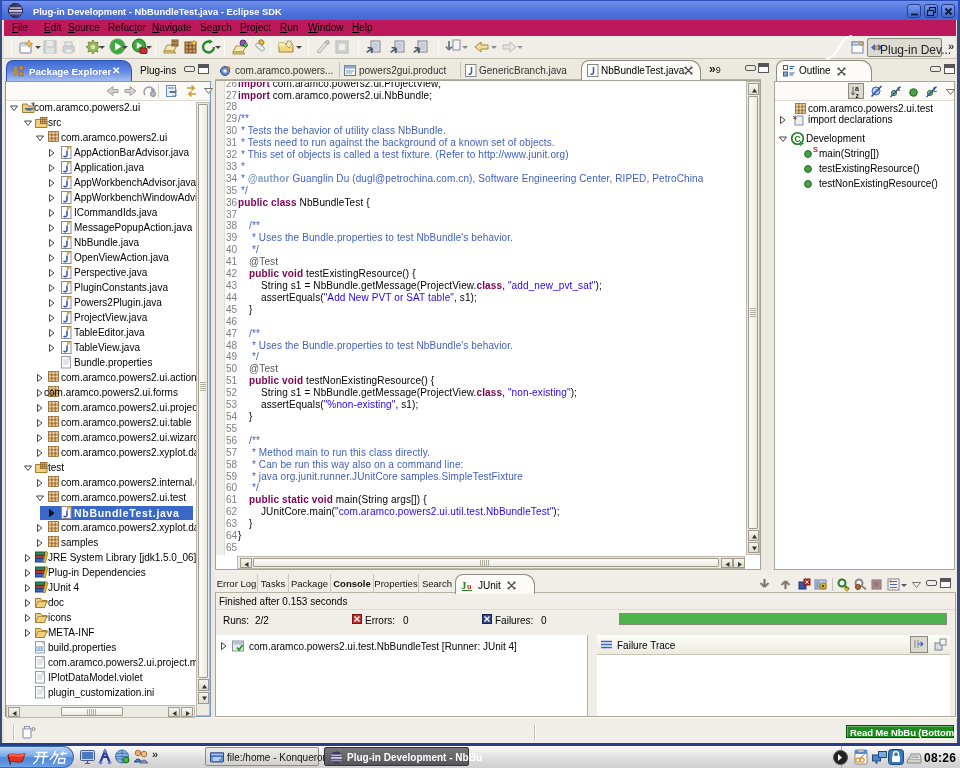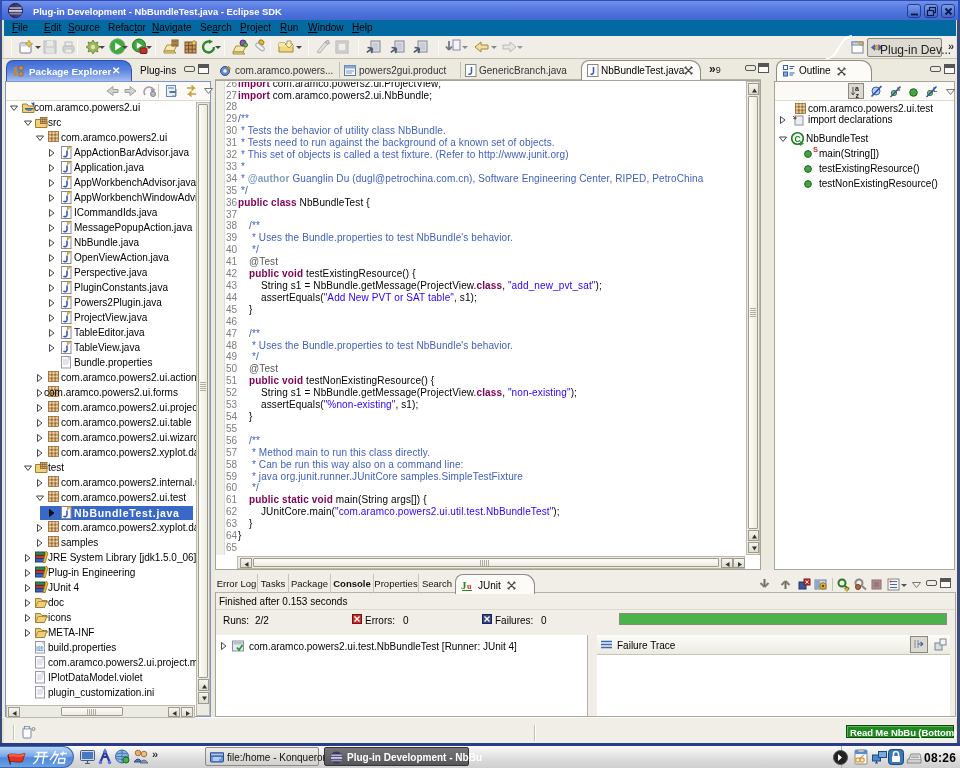--- a/index.html
+++ b/index.html
@@ -4,21 +4,21 @@
 html,body{width:960px;height:768px;overflow:hidden}
 body{font-family:"Liberation Sans",sans-serif;font-size:10px;background:#eceadf;position:relative;color:#000}
 .ab{position:absolute}
 .tx{position:absolute;white-space:nowrap}
 svg{position:absolute;overflow:visible}
 
 #title{left:0;top:0;width:960px;height:20px;background:linear-gradient(to bottom,#7491e8 0%,#5c80e4 30%,#4a6fd8 70%,#4468d2 100%);border-top:1px solid #2c4eb8;border-left:2px solid #2c4eb8;border-right:2px solid #2c4eb8}
 #title .t{left:31px;top:4.5px;color:#fff;font-weight:bold;font-size:9.4px;letter-spacing:0}
 .wbtn{position:absolute;top:3px;width:14px;height:14px;background:linear-gradient(to bottom,#7b9bee,#4165c8);border:1px solid #26408f;border-radius:3px;color:#0a1a40;font-weight:bold;font-size:10px;text-align:center;line-height:12px}
 
-#menu{left:0;top:20px;width:960px;height:16px;background:#0369a1;border-left:4px solid #e4e1d5;border-right:4px solid #e4e1d5}
+#menu{left:0;top:20px;width:960px;height:16px;background:#be185d;border-left:4px solid #e4e1d5;border-right:4px solid #e4e1d5}
 #menu span{position:absolute;top:2px;font-size:10px}
 #menu u{text-decoration:underline}
 
 #tbar{left:0;top:36px;width:960px;height:23px;background:#f0eee6;border-left:4px solid #e4e1d5;border-right:4px solid #e4e1d5;border-bottom:1px solid #c2bfb2}
 .tsep{position:absolute;top:3px;width:1px;height:16px;background:#c6c3b6;border-right:1px solid #fbfaf6}
 .da{position:absolute;top:10px;width:0;height:0;border-left:3px solid transparent;border-right:3px solid transparent;border-top:3px solid #444}
 .minb{position:absolute;width:11px;height:6px;border:1.5px solid #555;border-radius:2px;background:transparent;margin-top:2px}
 .maxb{position:absolute;width:11px;height:10px;border:1px solid #555;background:#fbfaf6}
 .maxb i{position:absolute;left:0;right:0;top:0;height:2.5px;background:#555}
 
@@ -622,21 +622,21 @@
       </svg>
       <span class="lb" style="left:42px">JRE System Library [jdk1.5.0_06]</span>
     </div>
 <div class="trow" style="top:464px">
       <svg style="left:18px;top:4px" width="8" height="8">
         <use href="#col"></use>
       </svg>
       <svg style="left:29px;top:1px" width="14" height="13">
         <use href="#lib"></use>
       </svg>
-      <span class="lb" style="left:42px">Plug-in Engineering</span>
+      <span class="lb" style="left:42px">Plug-in Dependencies</span>
     </div>
 <div class="trow" style="top:479px">
       <svg style="left:18px;top:4px" width="8" height="8">
         <use href="#col"></use>
       </svg>
       <svg style="left:29px;top:1px" width="14" height="13">
         <use href="#lib"></use>
       </svg>
       <span class="lb" style="left:42px">JUnit 4</span>
     </div>
@@ -874,21 +874,21 @@
     </div>
  <div class="trow" style="top:30px">
       <svg style="left:4px;top:4px" width="8" height="8">
         <use href="#exp"></use>
       </svg>
       <svg style="left:16px;top:1px" width="14" height="13">
         <circle cx="6.5" cy="6.5" r="5.8" fill="#f4fbf4" stroke="#1e7a1e" stroke-width="1.6"></circle>
         <text x="3.5" y="9.5" font-size="8.5" font-weight="bold" fill="#1e7a1e" font-family="Liberation Sans">C</text>
         <path d="M9 9 l4 2.5 -4 2.5z" fill="#2a9a2a"></path>
       </svg>
-      <span class="lb" style="left:31px">NbBundleTest</span>
+      <span class="lb" style="left:31px">Development</span>
     </div>
  <div class="trow" style="top:45px">
       <svg style="left:29px;top:4px" width="8" height="8">
         <circle cx="4" cy="4" r="3.4" fill="#48a048" stroke="#1e681e"></circle>
       </svg>
       <span class="lb" style="left:38px;top:-1px;font-size:7.5px;color:#c03030;font-weight:bold">S</span>
       <span class="lb" style="left:44px">main(String[])</span>
     </div>
  <div class="trow" style="top:60px">
       <svg style="left:29px;top:4px" width="8" height="8">

